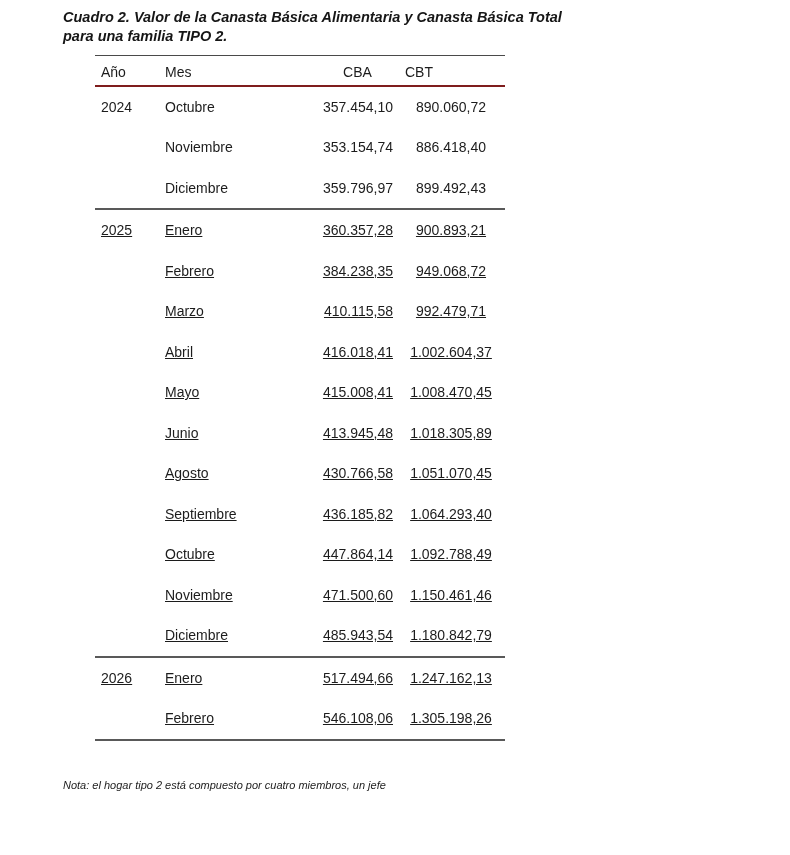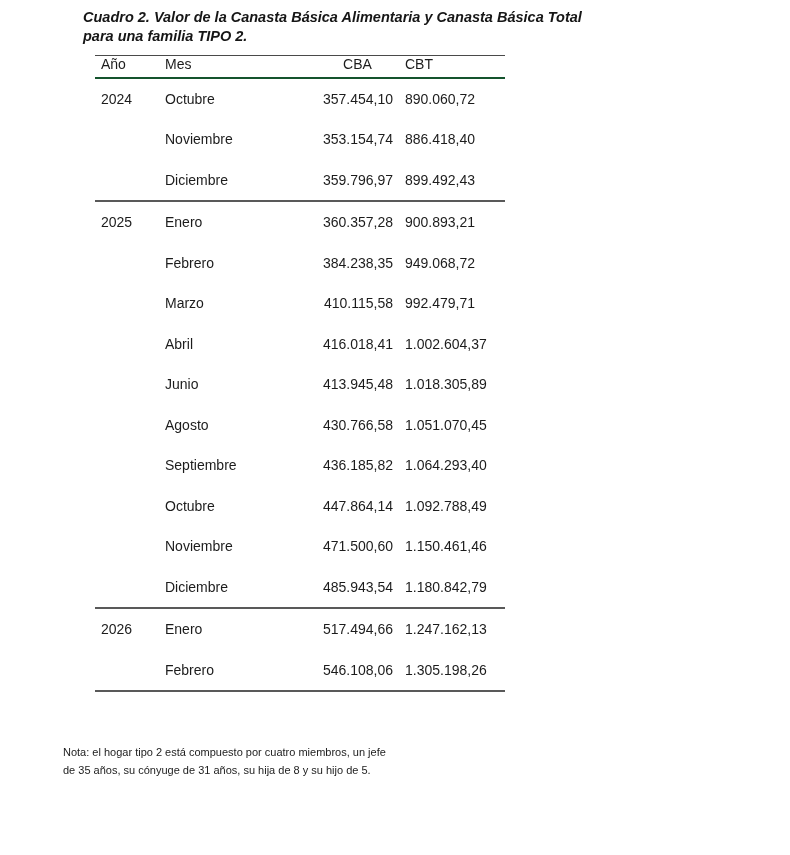--- a/index.html
+++ b/index.html
@@ -16,62 +16,63 @@
   }
   .page {
     padding: 8px 0 0 63px;
   }
   .doc-title {
     font-weight: bold;
     font-style: italic;
     font-size: 14.5px;
     line-height: 1.3;
     color: #161616;
-    margin-left: 20px;
   }
   table.canasta {
     margin: 9px 0 0 32px;
     border-collapse: collapse;
     table-layout: fixed;
     width: 410px;
     border-top: 1px solid #4a4a4a;
     border-bottom: 2px solid #595959;
     font-size: 14px;
     color: #1c1c1c;
   }
   col.c-year { width: 70px; }
   col.c-month { width: 145px; }
   col.c-cba { width: 95px; }
   col.c-cbt { width: 100px; }
   thead th {
     font-weight: normal;
     font-size: 14px;
-    padding: 0 0 5px 0;
-    border-bottom: 2px solid #14532d;
+    padding: 8px 0 5px 0;
+    border-bottom: 2px solid #7f1d1d;
   }
   thead th.h-year { text-align: left; padding-left: 6px; }
   thead th.h-month { text-align: left; }
   thead th.h-cba { text-align: center; }
   thead th.h-cbt { text-align: left; }
   tbody.year-group + tbody.year-group {
     border-top: 2px solid #595959;
+    text-decoration: underline;
   }
   tbody td {
     padding: 12px 0 12.5px 0;
     white-space: nowrap;
   }
   td.col0 { text-align: left; padding-left: 6px; }
   td.col1 { }
   td.col2 { text-align: right; padding-right: 12px; }
-  td.col3 { text-align: left; padding-right: 8px; }
+  td.col3 { text-align: center; padding-right: 8px; }
   .note {
-    margin-top: 52px;
+    margin-top: 36px;
     font-size: 11px;
     line-height: 1.6;
     color: #1c1c1c;
+    font-style: italic;
   }
 </style>
 </head>
 <body>
 
 <div class="page">
 
   <div class="doc-title">
     <div>Cuadro 2. Valor de la Canasta Básica Alimentaria y Canasta Básica Total</div>
     <div>para una familia TIPO 2.</div>
@@ -133,20 +134,26 @@
           <td class="col3">992.479,71</td>
         </tr>
         <tr>
           <td class="col0"></td>
           <td class="col1">Abril</td>
           <td class="col2">416.018,41</td>
           <td class="col3">1.002.604,37</td>
         </tr>
         <tr>
           <td class="col0"></td>
+          <td class="col1">Mayo</td>
+          <td class="col2">415.008,41</td>
+          <td class="col3">1.008.470,45</td>
+        </tr>
+        <tr>
+          <td class="col0"></td>
           <td class="col1">Junio</td>
           <td class="col2">413.945,48</td>
           <td class="col3">1.018.305,89</td>
         </tr>
         <tr>
           <td class="col0"></td>
           <td class="col1">Agosto</td>
           <td class="col2">430.766,58</td>
           <td class="col3">1.051.070,45</td>
         </tr>
@@ -186,16 +193,15 @@
           <td class="col0"></td>
           <td class="col1">Febrero</td>
           <td class="col2">546.108,06</td>
           <td class="col3">1.305.198,26</td>
         </tr>
       </tbody>
     </table>
 
   <div class="note">
     <div>Nota: el hogar tipo 2 está compuesto por cuatro miembros, un jefe</div>
-    <div>de 35 años, su cónyuge de 31 años, su hija de 8 y su hijo de 5.</div>
   </div>
 
 </div>
 
 </body></html>

